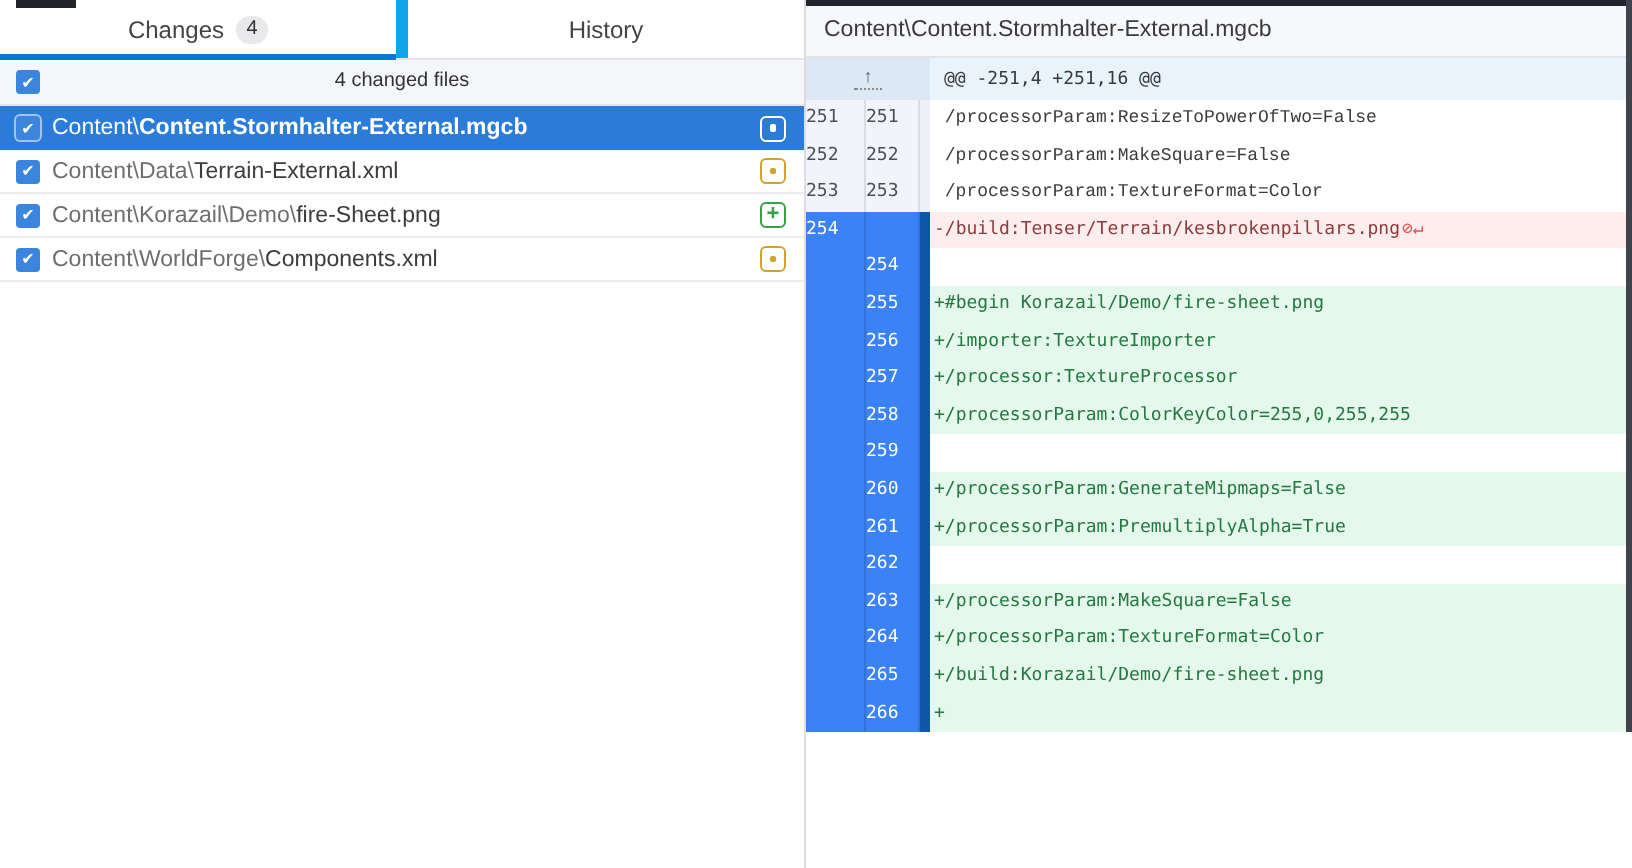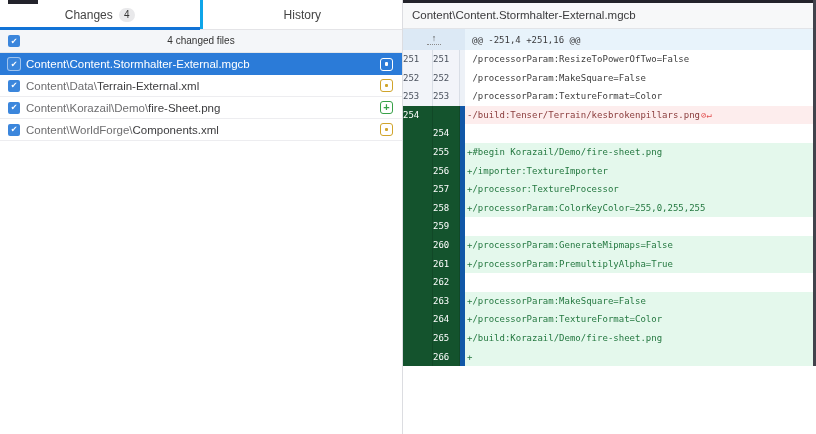--- a/index.html
+++ b/index.html
@@ -9,21 +9,21 @@
 
   
   .left-panel { position:absolute; left:0; top:0; width:403px; height:434px;
                 background:#fff; border-right:1px solid #dcdde1; }
   .top-fragment { position:absolute; left:8px; top:0; width:30px; height:4px; background:#23232b; }
 
   .tabbar { position:absolute; left:0; top:0; width:100%; height:30px; display:flex;
             border-bottom:1px solid #e4e4e7; }
   .tab { flex:1; position:relative; display:flex; align-items:center; justify-content:center;
          gap:6px; font-size:12px; color:#444; cursor:default; }
-  .tab + .tab { border-left:3px solid #0ea5e9; }
+  .tab + .tab { border-left:6px solid #0ea5e9; }
   .tab.active::after { content:""; position:absolute; left:0; right:0; bottom:-1px; height:3px;
                        background:#1173d6; }
   .badge { display:inline-block; min-width:16px; height:14px; line-height:14px; padding:0 5px;
            background:#e9e9eb; border-radius:8px; font-size:10px; color:#333; text-align:center; }
 
   .summary-row { position:absolute; left:0; top:30px; width:100%; height:23px;
                  background:#f4f6f9; border-bottom:1px solid #e4e7ea; }
   .summary-label { display:block; width:100%; text-align:center; line-height:22px;
                    font-size:10px; color:#333; }
 
@@ -43,21 +43,21 @@
               justify-content:center; }
   .file-row.modified .status-icon { border-color:#d0a42b; color:#d0a42b; }
   .file-row.added    .status-icon { border-color:#38a148; color:#38a148; }
   .status-icon .glyph { display:flex; align-items:center; justify-content:center; }
   .file-row.modified .glyph::before { content:""; width:3.5px; height:3.5px; background:currentColor;
               border-radius:1px; }
   .file-row.added .glyph::before { content:"+"; font-size:11px; font-weight:bold; line-height:9px; }
 
   .file-row.selected { background:#2b7bd8; border-bottom:none; }
   .file-row.selected .dir, .file-row.selected .fname { color:#fff; }
-  .file-row.selected .fname { font-weight:normal; }
+  .file-row.selected .fname { font-weight:bold; }
   .file-row.selected .status-icon { border-color:#fff; color:#fff; }
   .file-row.selected .checkbox { box-shadow:0 0 0 1px rgba(255,255,255,.55); }
 
   
   .diff-panel { position:absolute; left:403px; top:0; width:413px; height:434px; background:#fff; }
   .diff-topline { position:absolute; left:0; top:0; width:100%; height:2.5px; background:#23232b; }
   .file-header { position:absolute; left:0; top:2.5px; width:100%; height:26.5px;
                  background:#f7f8f9; border-bottom:1px solid #e2e4e8;
                  display:flex; align-items:center; padding-left:9px;
                  font-size:11.5px; color:#3a3a3c; }
@@ -73,24 +73,24 @@
   .diff-line { height:18.6px; display:flex; font-family:"DejaVu Sans Mono","Liberation Mono",monospace;
                font-size:9px; line-height:18.6px; }
   .num { padding-right:7px; }
   .num.old { width:30px; }
   .num.new { width:27px; }
   .sel-bar { width:5px; }
   .code { flex:1; padding-left:2px; white-space:pre; overflow:hidden; }
 
   .diff-line.context .num { background:#f2f4f9; color:#49505c; border-right:1px solid #d9dee6; }
   .diff-line.context .sel-bar { background:#edf1f7; }
-  .diff-line.context .code { background:#fff; color:#3c3c3c; }
+  .diff-line.context .code { background:#fff; color:#3c3c3c;font-family:Liberation Mono, monospace; }
 
   .diff-line.removed .num, .diff-line.added .num {
-      background:#14532d; color:#fff; border-right:1px solid rgba(0,0,0,.12); }
+      background:#3b82f6; color:#fff; border-right:1px solid rgba(0,0,0,.12); }
   .diff-line.removed .sel-bar, .diff-line.added .sel-bar { background:#1157a7; }
   .diff-line.removed .code { background:#fdeded; color:#8a3c3c; }
   .diff-line.added .code { background:#e4f8ec; color:#247840; }
   .eol { color:#e25050; padding-left:1px; }
 
   .scroll-strip { position:absolute; right:0; top:0; width:3.5px; height:366px; background:#41434c; }
 </style>
 </head>
 <body>
 

